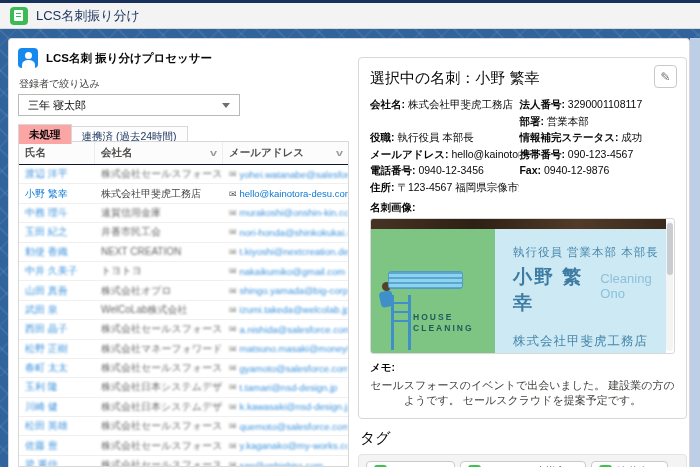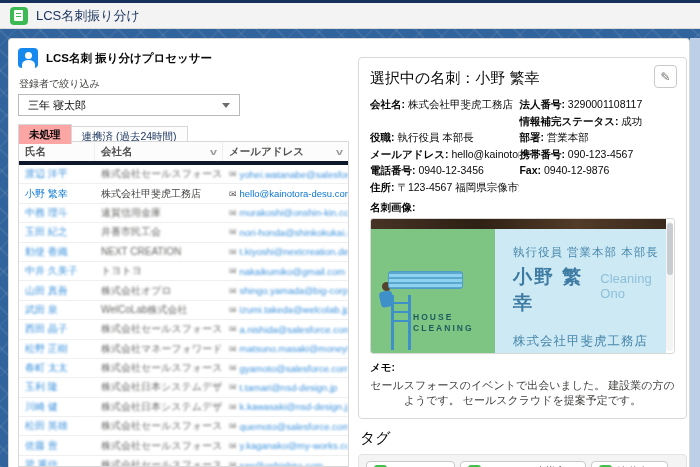--- a/index.html
+++ b/index.html
@@ -43,21 +43,21 @@
     width:222px; height:22px; border:1px solid #b9b9b9; border-radius:0; background:#fff;
     display:flex; align-items:center; justify-content:space-between; padding:0 9px; cursor:pointer;
   }
   .select-value { font-size:11px; color:#080707; }
   .select-caret { width:0; height:0; border-left:4px solid transparent; border-right:4px solid transparent; border-top:5px solid #706e6b; }
   .tabs { display:flex; align-items:flex-end; margin-top:8px; height:20px; }
   .tab { font-size:10.5px; padding:3px 10px 3px 10px; border:1px solid #d8d8d8; border-bottom:none; background:#fca5a5; cursor:pointer; }
   .tab.active { font-weight:bold; color:#080707; position:relative; z-index:2; height:20px; }
   .tab.inactive { color:#16325c; height:18px; border-left:none; background:#fdfdfd; }
   .table-box { position:absolute; left:0; right:0; top:66px; bottom:0; border:1px solid #d8d8d8; background:#fff; overflow:hidden; }
-  .thead { display:flex; height:23px; border-bottom:4px solid #0f172a; background:#fcfcfc; }
+  .thead { display:flex; height:23px; border-bottom:1px solid #0f172a; background:#fcfcfc; }
   .th { font-size:10.5px; font-weight:bold; color:#514f4d; display:flex; align-items:center; justify-content:space-between; padding:0 6px; border-right:1px solid #eee; }
   .th:last-child { border-right:none; }
   .th .sort-caret { color:#9b9b9b; font-size:9px; transform:scaleX(1.4); cursor:pointer; }
   .col-name  { width:76px; flex:0 0 auto; }
   .col-comp  { width:128px; flex:0 0 auto; }
   .col-mail  { flex:1; }
   .trow { display:flex; height:19.4px; border-bottom:1px solid #efefef; align-items:center; cursor:pointer; }
   .td { font-size:10px; padding:0 6px; white-space:nowrap; overflow:hidden; }
   .td.name a { color:#0b77d4; text-decoration:none; }
   .td.comp { color:#3e3e3c; }
@@ -292,22 +292,22 @@
         <div class="fcol left" id="fields-left">
             <div class="field"><b>会社名: </b>株式会社甲斐虎工務店</div>
             <div class="field"></div>
             <div class="field"><b>役職: </b>執行役員 本部長</div>
             <div class="field"><b>メールアドレス: </b>hello@kainotora-desu.com</div>
             <div class="field"><b>電話番号: </b>0940-12-3456</div>
             <div class="field"><b>住所: </b>〒123-4567 福岡県宗像市栄町1丁目2-3</div>
           </div>
         <div class="fcol right" id="fields-right">
             <div class="field"><b>法人番号: </b>3290001108117</div>
+            <div class="field"><b>部署: </b>営業本部</div>
             <div class="field"><b>情報補完ステータス: </b>成功</div>
-            <div class="field"><b>部署: </b>営業本部</div>
             <div class="field"><b>携帯番号: </b>090-123-4567</div>
             <div class="field"><b>Fax: </b>0940-12-9876</div>
           </div>
       </div>
       <div class="img-label">名刺画像:</div>
       <div class="img-box">
         <div class="photo">
           <div class="photo-top"></div>
           <div class="bizcard">
             <div class="bc-green">

